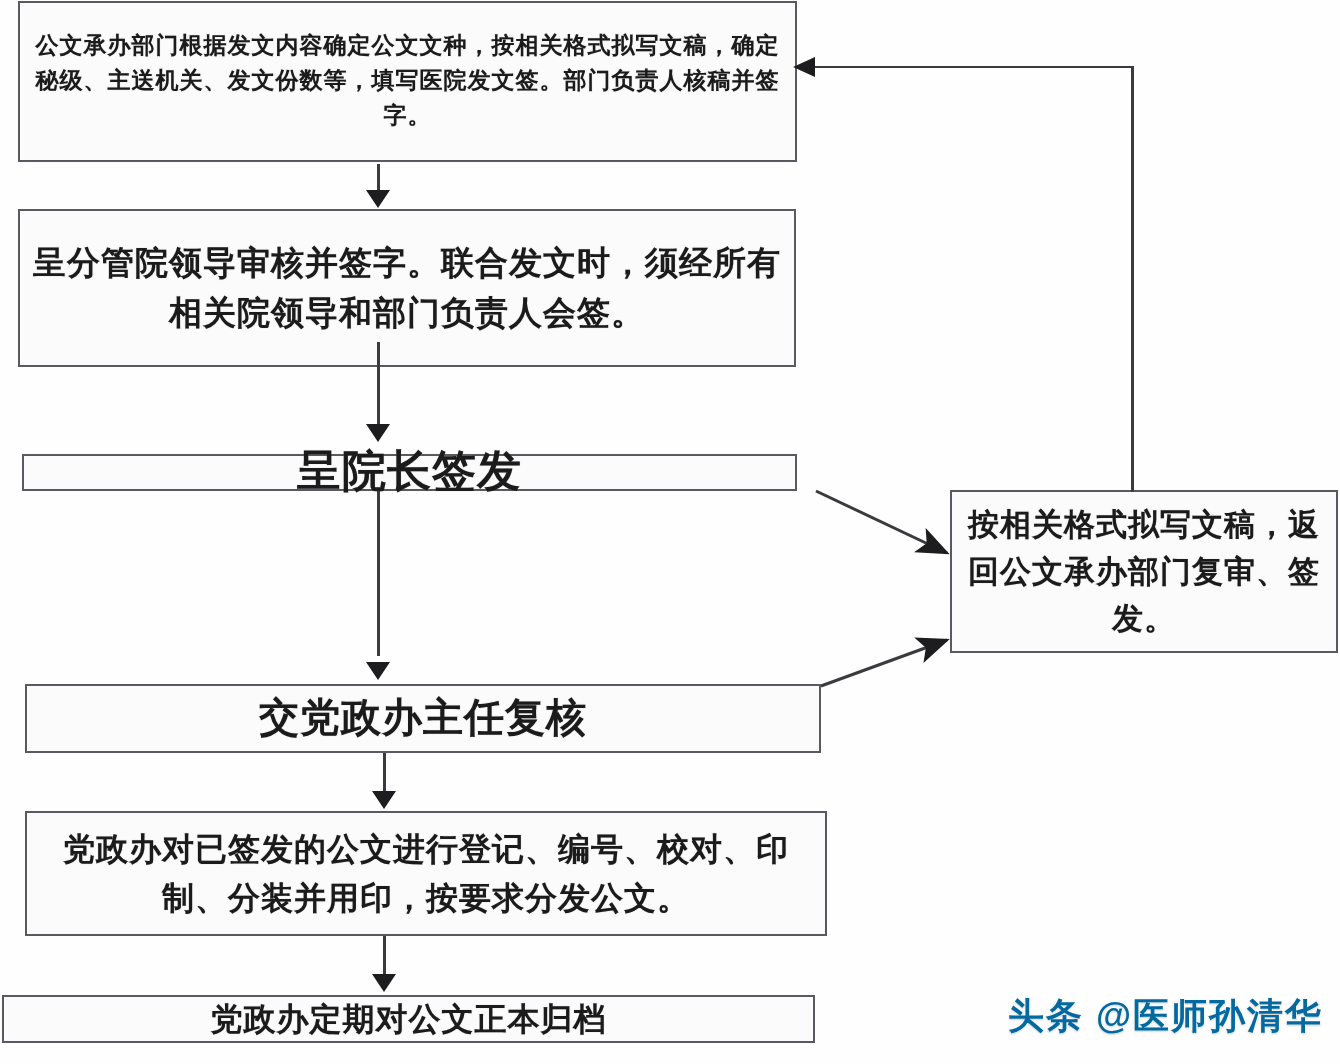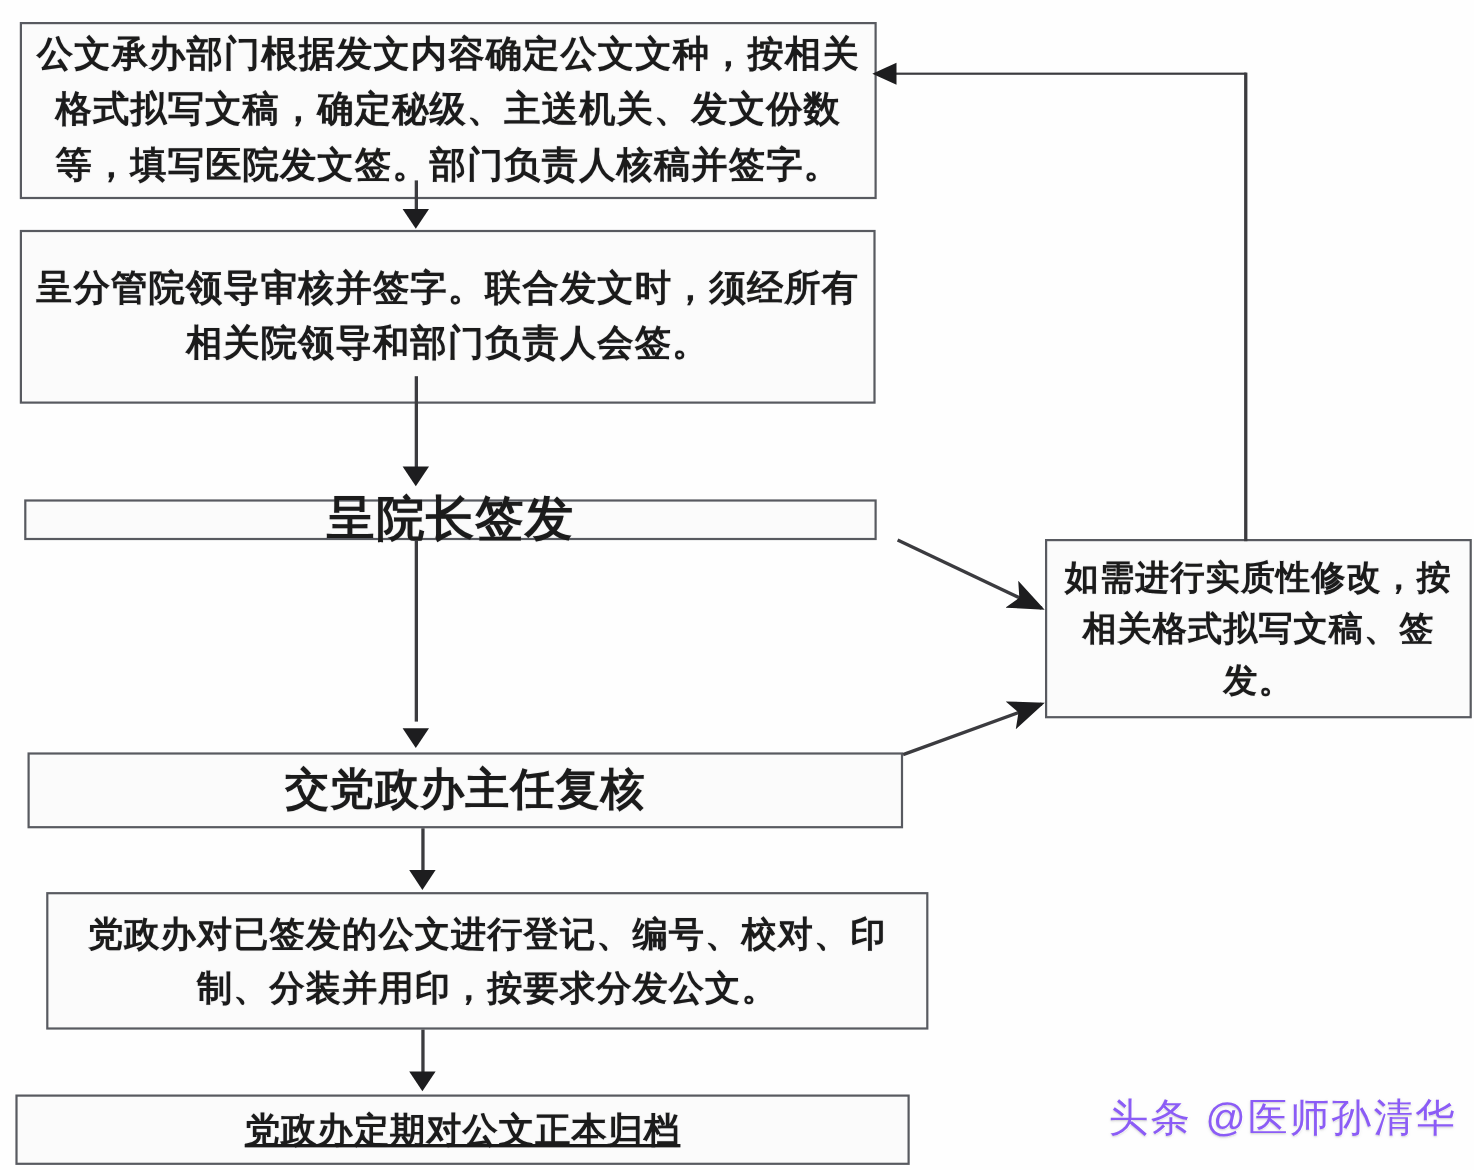--- a/index.html
+++ b/index.html
@@ -27,26 +27,26 @@
     color: #1b1b1b;
     letter-spacing: 1px;
     line-height: 1.52;
     padding: 4px 10px;
     font-weight: 600;
     text-shadow: 0 0 1px rgba(120,120,125,0.55);
   }
   .node .txt { display: block; width: 100%; }
 
   
-  #n1 { left: 18px;  top: 20px;   width: 779px;  height: 161px; font-size: 33px; }
+  #n1 { left: 18px;  top: 1px;   width: 779px;  height: 161px; font-size: 23px; }
   #n2 { left: 18px;  top: 209px; width: 778px;  height: 158px; font-size: 33px; }
   #n3 { left: 22px;  top: 454px; width: 775px;  height: 37px;  font-size: 44px; }
   #n4 { left: 25px;  top: 684px; width: 796px;  height: 69px;  font-size: 40px; }
-  #n5 { left: 42px;  top: 811px; width: 802px;  height: 125px; font-size: 32px; }
-  #n6 { left: 14px;   top: 995px; width: 813px;  height: 64px;  font-size: 32px; text-decoration: underline; }
+  #n5 { left: 25px;  top: 811px; width: 802px;  height: 125px; font-size: 32px; }
+  #n6 { left: 2px;   top: 995px; width: 813px;  height: 48px;  font-size: 32px; }
   #n7 { left: 950px; top: 490px; width: 388px;  height: 163px; font-size: 31px; }
 
   
   .vline {
     position: absolute;
     background: #3b3b3f;
     width: 3px;
   }
   .hline {
     position: absolute;
@@ -71,22 +71,22 @@
     position: absolute;
     left: 0; top: 0;
     width: 1340px; height: 1064px;
     pointer-events: none;
   }
   #watermark {
     position: absolute;
     left: 1008px;
     top: 992px;
     font-size: 36px;
-    font-weight: 400;
-    color: #8b5cf6;
+    font-weight: 700;
+    color: #0369a1;
     letter-spacing: 2px;
     font-family: "Liberation Sans", "DejaVu Sans", sans-serif;
     text-shadow: 1px 0 0 rgba(255,255,255,0.85), 0 1px 2px rgba(150,150,150,0.5);
     white-space: nowrap;
   }
 </style>
 </head>
 <body>
 
 <div id="page">
@@ -109,21 +109,21 @@
 
   <div class="node" id="n5">
     <span class="txt">党政办对已签发的公文进行登记、编号、校对、印制、分装并用印，按要求分发公文。</span>
   </div>
 
   <div class="node" id="n6">
     <span class="txt">党政办定期对公文正本归档</span>
   </div>
 
   <div class="node" id="n7">
-    <span class="txt">如需进行实质性修改，按相关格式拟写文稿、签发。</span>
+    <span class="txt">按相关格式拟写文稿，返回公文承办部门复审、签发。</span>
   </div>
 
   <div class="vline" style="left:377px; top:164px; height:30px;"></div>
   <div class="arrow-down" style="left:366px; top:190px;"></div>
 
   <div class="vline" style="left:377px; top:342px; height:85px;"></div>
   <div class="arrow-down" style="left:366px; top:424px;"></div>
 
   <div class="vline" style="left:377px; top:491px; height:165px;"></div>
   <div class="arrow-down" style="left:366px; top:662px;"></div>

